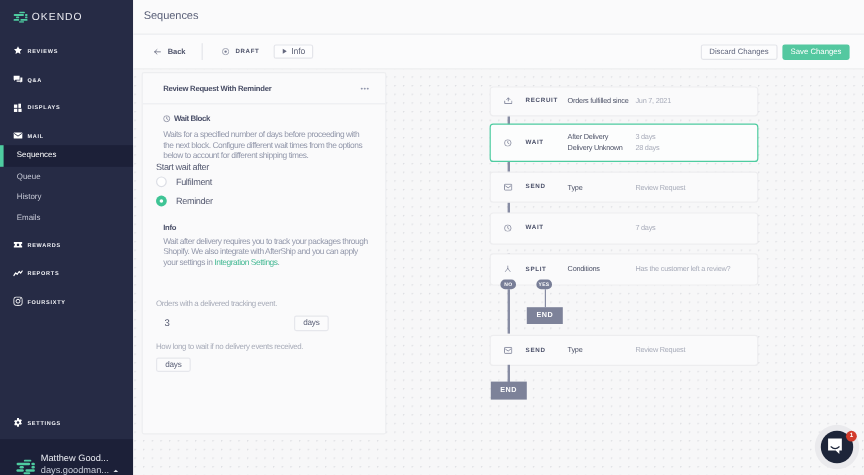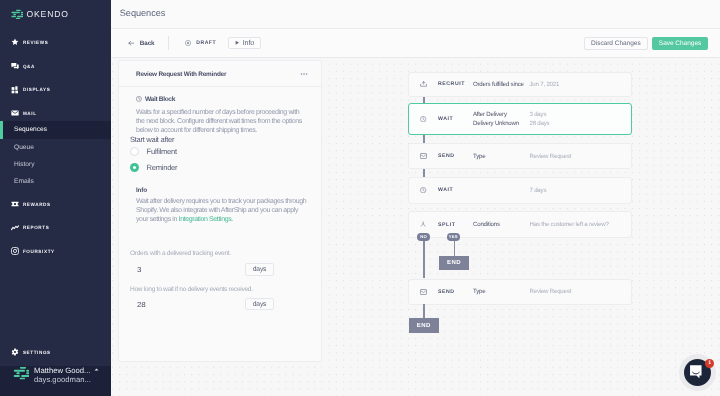--- a/index.html
+++ b/index.html
@@ -16,21 +16,21 @@
 .nav-sec{height:23.6px;display:flex;align-items:center;padding-left:11.2px}
 .nav-sec .ic,.settings-row .ic{width:8px;height:8px;flex:0 0 8px;margin-right:3.7px;display:flex;align-items:center;justify-content:center}
 .nav-sec .lb,.settings-row .lb{color:#f3f4f8;font-size:4.6px;font-weight:700;letter-spacing:0.62px}
 .sub-item{height:17.3px;display:flex;align-items:center;padding-left:14px;position:relative}
 .sub-item .lb{color:#c6c9d6;font-size:6.6px;letter-spacing:0px}
 .sub-item.active{background:#1c2038}
 .sub-wrap{margin-top:-3.8px}
 .sub-item.active .lb{color:#ffffff}
 .sub-item.active:before{content:"";position:absolute;left:0;top:0;bottom:0;width:2.5px;background:#4ecca0}
 .settings-row{position:absolute;left:0;bottom:32px;width:111px;height:24px;display:flex;align-items:center;padding-left:11.2px}
-.profile{position:absolute;left:0;bottom:0;width:111px;height:30px;background:#1c2038;display:flex;align-items:flex-start;padding-left:12px}
+.profile{position:absolute;left:0;bottom:0;width:111px;height:30px;background:#1c2038;display:flex;align-items:flex-end;padding-left:12px}
 .profile .av{width:17px;height:14px;flex:0 0 17px;margin-right:5px;display:flex;align-items:center}
 .profile .txt{display:flex;flex-direction:column;justify-content:center;flex:1;min-width:0;overflow:hidden}
 .profile .nm{color:#eceef4;font-size:7.7px;line-height:9.4px;white-space:nowrap}
 .profile .em{color:#c9cdda;font-size:7.7px;line-height:9.4px;white-space:nowrap}
 .profile .cr{width:8px;flex:0 0 8px;margin-right:11px;margin-left:1px;display:flex;align-items:center;justify-content:center}
 
 
 #header{position:absolute;left:111px;top:0;width:609px;height:29px;background:#fafafb;border-bottom:1px solid #e9eaed;display:flex;align-items:center;padding-left:8.8px}
 #header .ttl{color:#5b6179;font-size:9.2px;letter-spacing:-0.05px;position:relative;top:-1px}
 
@@ -328,21 +328,20 @@
         <div class="hp">Orders with a delivered tracking event.</div>
         <div class="fld-in">
           <input type="text" value="3" style="">
           <span class="fld-sfx">days</span>
         </div>
       </div>
 
       <div class="fld">
         <div class="hp">How long to wait if no delivery events received.</div>
         <div class="fld-in">
-          <input type="text" value="28" style="">
           <span class="fld-sfx">days</span>
         </div>
       </div>
     </div>
   </div>
 
   <div id="flow">
 
     <div class="edge" style="left:312px;top:38px;height:106px"></div>
     <div class="edge" style="left:312px;top:153px;height:29px"></div>

